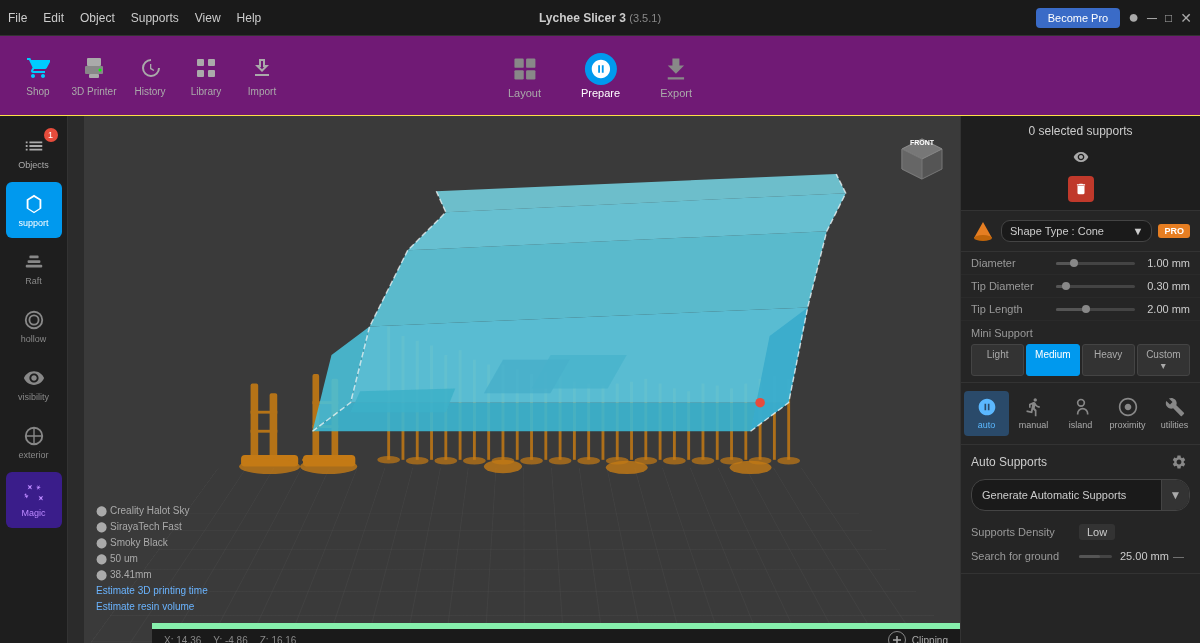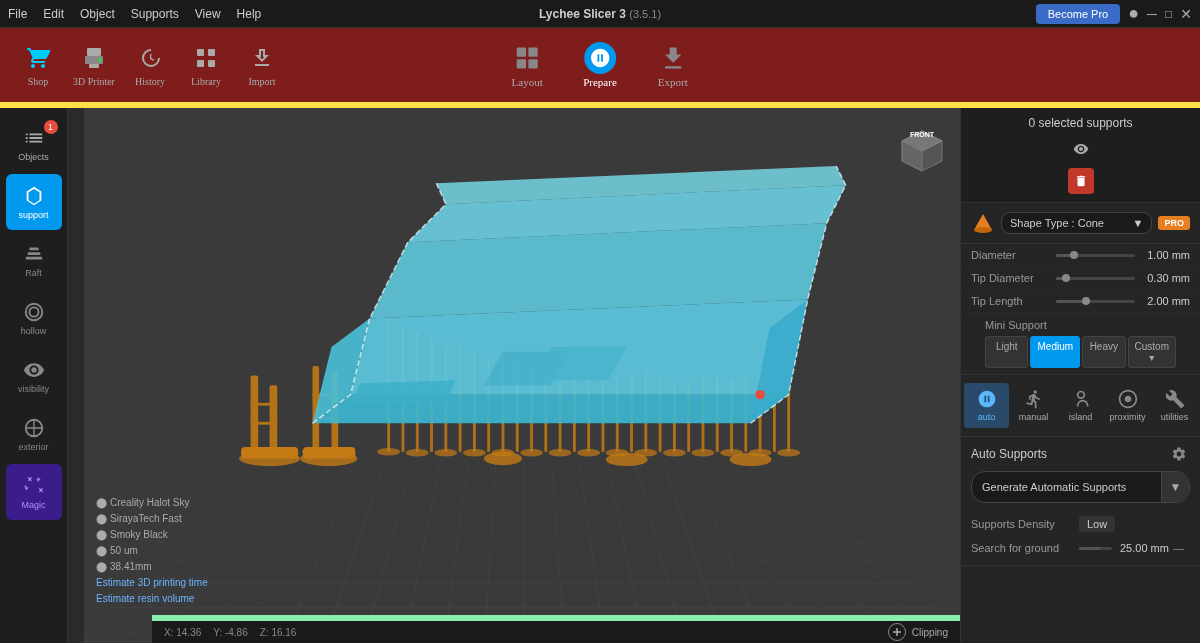--- a/index.html
+++ b/index.html
@@ -1,24 +1,24 @@
 <!DOCTYPE html>
 <html><head>
   <meta charset="utf-8">
   <style>
     * { box-sizing: border-box; margin: 0; padding: 0; }
     body { width: 1200px; height: 643px; overflow: hidden; background: #2b2b2b; font-family: 'Segoe UI', Arial, sans-serif; color: #ccc; font-size: 12px; }
 
     
-    #menu-bar { display: flex; align-items: center; background: #1a1a1a; height: 28px; padding: 0 8px; gap: 16px; border-bottom: 1px solid #333; }
+    #menu-bar { display: flex; align-items: center; background: #1a1a1a; height: 36px; padding: 0 8px; gap: 16px; border-bottom: 1px solid #333; }
     #menu-bar span { color: #ccc; font-size: 12px; cursor: pointer; }
     #app-title { position: absolute; left: 50%; transform: translateX(-50%); color: #fff; font-size: 13px; font-weight: 600; pointer-events: none; }
 
     
-    #toolbar { display: flex; align-items: center; background: #7f1d1d; height: 80px; border-bottom: 6px solid #fde047; position: relative; font-family: Liberation Serif, serif; }
+    #toolbar { display: flex; align-items: center; background: #701a75; height: 80px; border-bottom: 1px solid #fde047; position: relative; }
     .toolbar-group { display: flex; gap: 4px; padding: 0 12px; }
     .toolbar-btn { display: flex; flex-direction: column; align-items: center; justify-content: center; width: 52px; height: 64px; cursor: pointer; border-radius: 6px; color: #aaa; font-size: 10px; gap: 4px; }
     .toolbar-icon { width: 28px; height: 28px; display: flex; align-items: center; justify-content: center; }
     .toolbar-icon svg { width: 24px; height: 24px; }
 
     
     #center-nav { position: absolute; left: 50%; transform: translateX(-50%); display: flex; align-items: center; gap: 8px; }
     .nav-btn { display: flex; flex-direction: column; align-items: center; gap: 2px; cursor: pointer; padding: 6px 16px; border-radius: 6px; color: #aaa; font-size: 11px; }
     .nav-btn.active { color: #fff; }
     .nav-btn.active .nav-icon { background: #00aaff; border-radius: 50%; padding: 6px; }
@@ -69,21 +69,21 @@
     
     .prop-row { display: flex; align-items: center; padding: 5px 10px; border-bottom: 1px solid #2a2a2a; }
     .prop-label { width: 85px; font-size: 11px; color: #999; }
     .prop-slider { flex: 1; display: flex; align-items: center; gap: 6px; }
     .slider-track { flex: 1; height: 3px; background: #444; border-radius: 2px; position: relative; }
     .slider-fill { height: 100%; background: #555; border-radius: 2px; }
     .slider-thumb { position: absolute; right: 0; top: 50%; transform: translateY(-50%); width: 8px; height: 8px; background: #888; border-radius: 50%; }
     .prop-value { font-size: 11px; color: #ccc; width: 55px; text-align: right; }
 
     
-    .mini-support-row { padding: 6px 24px; border-bottom: 1px solid #333; }
+    .mini-support-row { padding: 6px 10px; border-bottom: 1px solid #333; }
     .mini-support-label { font-size: 11px; color: #999; margin-bottom: 5px; }
     .btn-group { display: flex; gap: 2px; }
     .btn-group-btn { flex: 1; padding: 4px 6px; background: #333; border: 1px solid #444; color: #aaa; font-size: 10px; cursor: pointer; border-radius: 3px; text-align: center; }
     .btn-group-btn.active { background: #0099ee; color: #fff; border-color: #0099ee; }
     .btn-group-btn.dropdown { display: flex; align-items: center; justify-content: center; gap: 2px; }
 
     
     .mode-row { display: flex; padding: 8px 3px; gap: 2px; border-bottom: 1px solid #333; }
     .mode-btn { flex: 1; display: flex; flex-direction: column; align-items: center; gap: 3px; padding: 6px 4px; border-radius: 4px; cursor: pointer; font-size: 9px; color: #aaa; }
     .mode-btn.active { background: #2a4a6a; color: #5bb8ff; }

